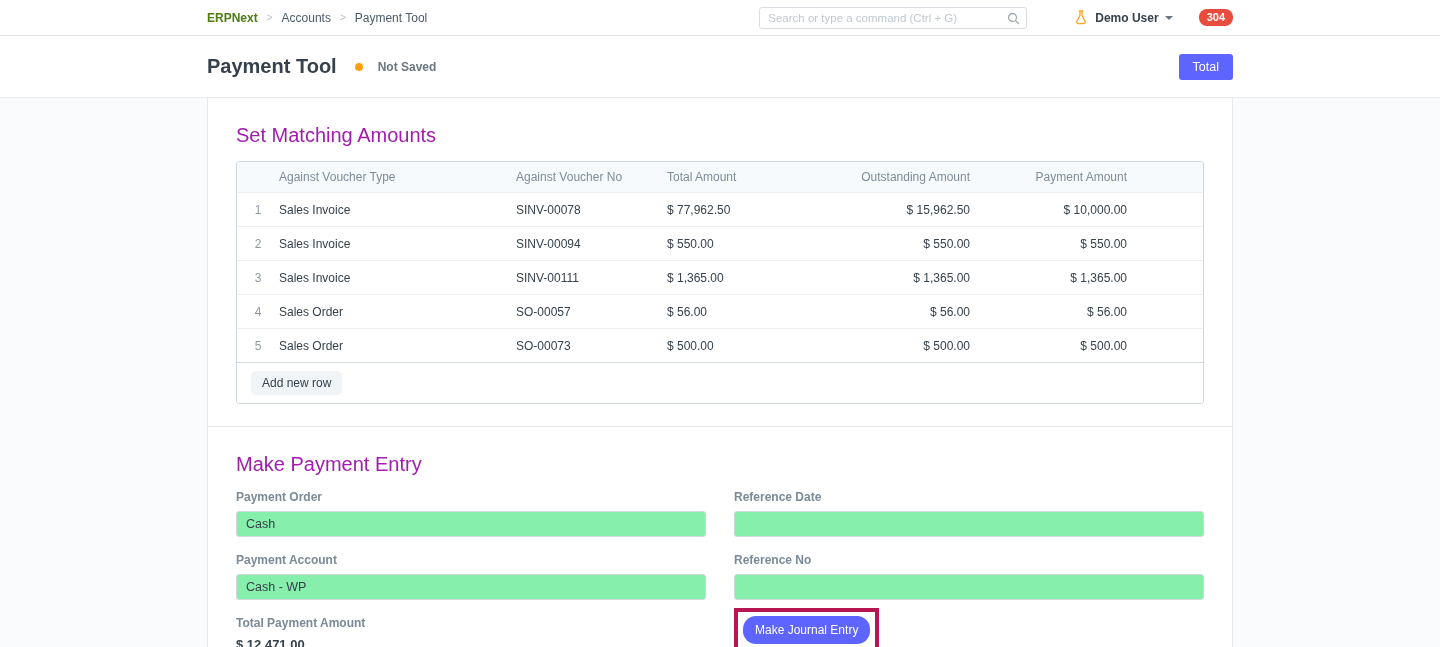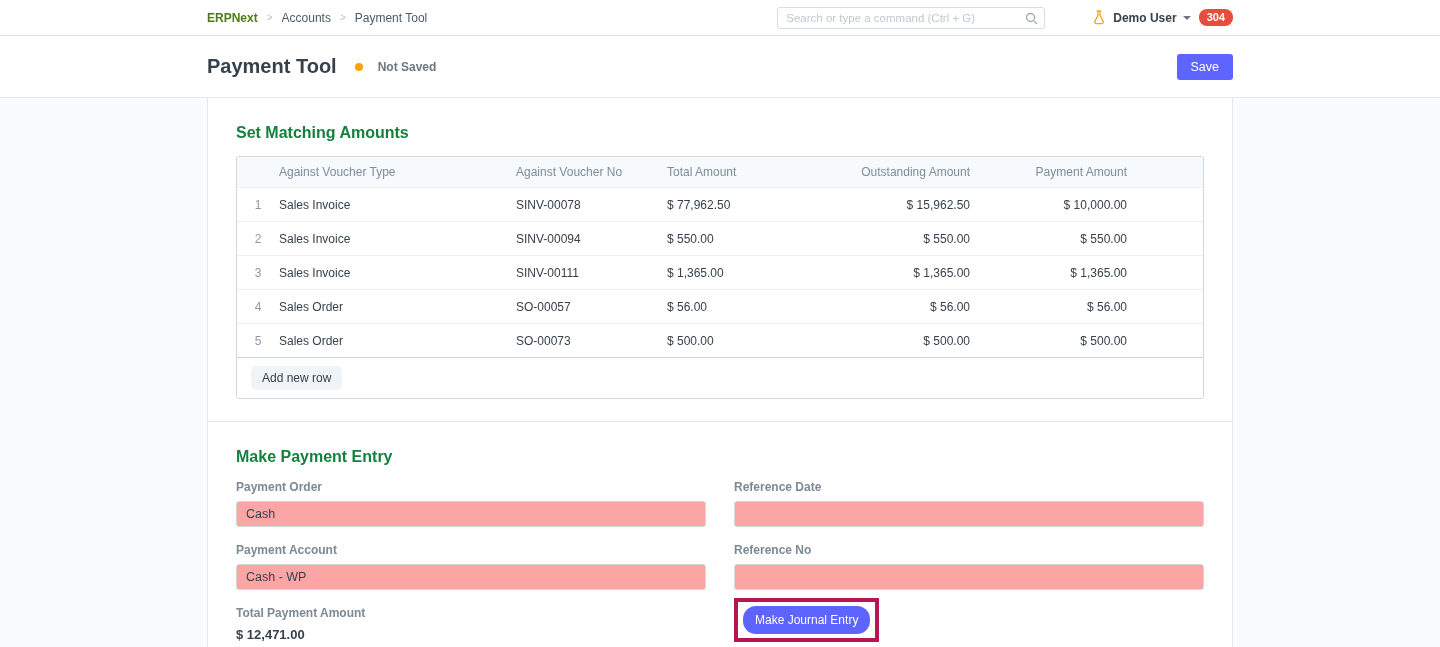--- a/index.html
+++ b/index.html
@@ -31,21 +31,21 @@
   .search-input::placeholder { color:#c0c8cf; }
   .search-icon { position:absolute; right:7px; top:4px; }
 
   .user-group { display:flex; align-items:center; margin-left:48px; cursor:pointer; }
   .flask-icon { margin-right:8px; display:inline-flex; }
   .user-name { font-size:12px; font-weight:bold; color:#36414c; }
   .caret { width:0; height:0; margin-left:6px;
     border-left:4px solid transparent; border-right:4px solid transparent;
     border-top:4px solid #6c7680; }
   .notif-badge {
-    margin-left:8px; background:#e74c3c; color:#fff; font-size:11px; font-weight:bold;
+    margin-left:26px; background:#e74c3c; color:#fff; font-size:11px; font-weight:bold;
     border-radius:8px; padding:3px 8px; line-height:1; cursor:pointer;
   }
 
   
   .page-head {
     height:62px; background:#fff; border-bottom:1px solid #e8ebee;
     display:flex; align-items:center; padding:0 207px;
   }
   .page-title { font-size:20px; font-weight:bold; color:#36414c; }
   .indicator { display:flex; align-items:center; margin-left:18px;gap:9px; }
@@ -58,21 +58,21 @@
   }
 
   
   .content { height:549px; background:#fafbfc; }
   .card {
     margin:0 207px; width:1026px; height:100%; background:#fff;
     border-left:1px solid #e4e8eb; border-right:1px solid #e4e8eb;
   }
   .section { padding:26px 28px 22px; }
   .section + .section { border-top:1px solid #e4e8eb; }
-  .section-title { font-size:16px; font-weight:bold; color:#15803d; margin-bottom:14px; }
+  .section-title { font-size:20px; font-weight:normal; color:#a21caf; margin-bottom:14px; }
 
   
   .grid { border:1px solid #d1d8dd; border-radius:3px; font-size:12px; overflow:hidden; }
   .grid-head { display:flex; align-items:center; height:30px; background:#f7fafc; color:#7f8c99; }
   .grid-row { display:flex; align-items:center; height:34px; border-top:1px solid #ebeff2; background:#fff; cursor:pointer; }
   .grid-foot { border-top:1px solid #d1d8dd; padding:8px 14px; background:#fff; }
   .c-idx { width:42px; text-align:center; color:#8d99a6; }
   .c-type { width:237px; }
   .c-no { width:151px; }
   .c-total { width:147px; text-align:left; }
@@ -84,21 +84,21 @@
     font-size:12px; padding:5px 11px; cursor:pointer;
     font-family:"Liberation Sans", sans-serif;
   }
 
   
   .form-grid { display:grid; grid-template-columns:1fr 1fr; column-gap:28px; row-gap:16px; }
   .field-label { display:block; font-size:12px; font-weight:bold; color:#7b8a96; margin-bottom:7px; }
   .field-input {
     width:100%; height:26px; border:1px solid #d1d8dd; border-radius:3px;
     padding:0 9px; font-size:12.5px; color:#36414c; outline:none;
-    font-family:"Liberation Sans", sans-serif; background:#fca5a5;
+    font-family:"Liberation Sans", sans-serif; background:#86efac;
   }
   .total-value { font-size:13px; font-weight:bold; color:#36414c; margin-top:3px; }
   .journal-cell { margin-top:-8px; }
   .annotation-box { display:inline-block; border:4px solid #b81653; padding:4px 5px; }
   .journal-btn {
     background:#5e64ff; color:#fff; border:none; border-radius:13px;
     font-size:12px; padding:7px 12px; cursor:pointer;
     font-family:"Liberation Sans", sans-serif;
   }
 </style>
@@ -136,21 +136,21 @@
 
   <span class="notif-badge">304</span>
 </div>
 
 <div class="page-head">
   <span class="page-title">Payment Tool</span>
   <span class="indicator">
     <span class="dot"></span>
     <span class="txt">Not Saved</span>
   </span>
-  <button class="save-btn">Save</button>
+  <button class="save-btn">Total</button>
 </div>
 
 <div class="content">
   <div class="card">
 
     <div class="section">
       <div class="section-title">Set Matching Amounts</div>
 
       <div class="grid">
         <div class="grid-head">

